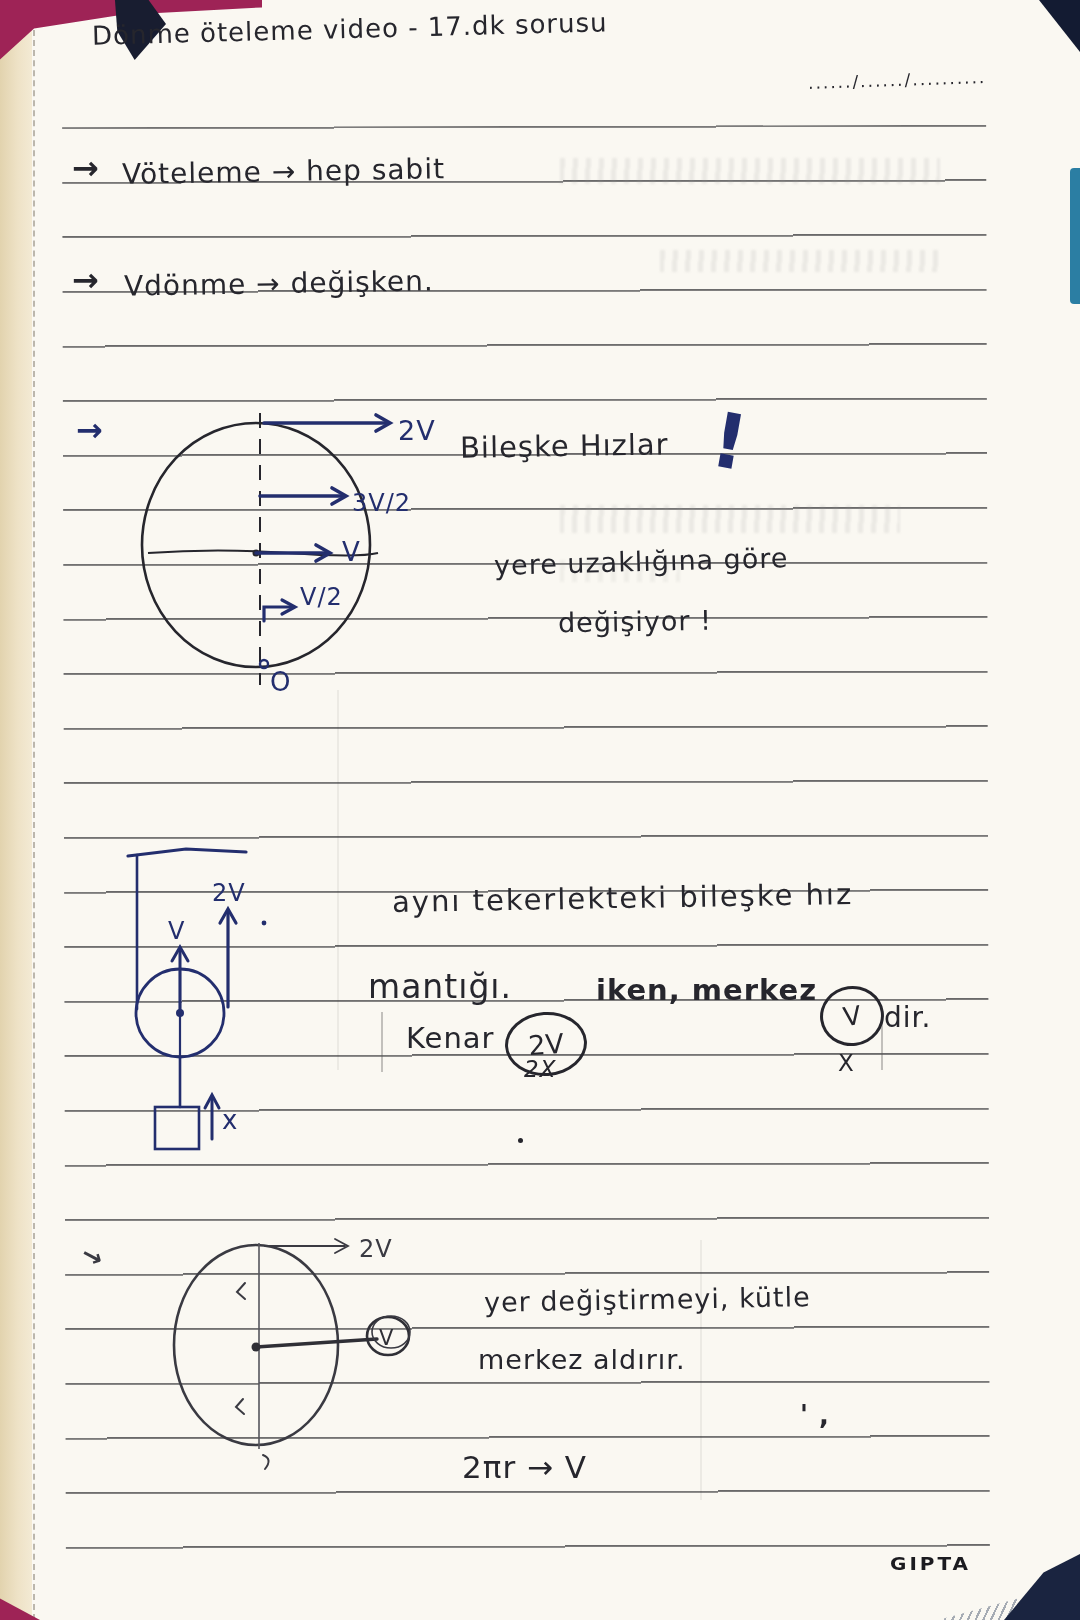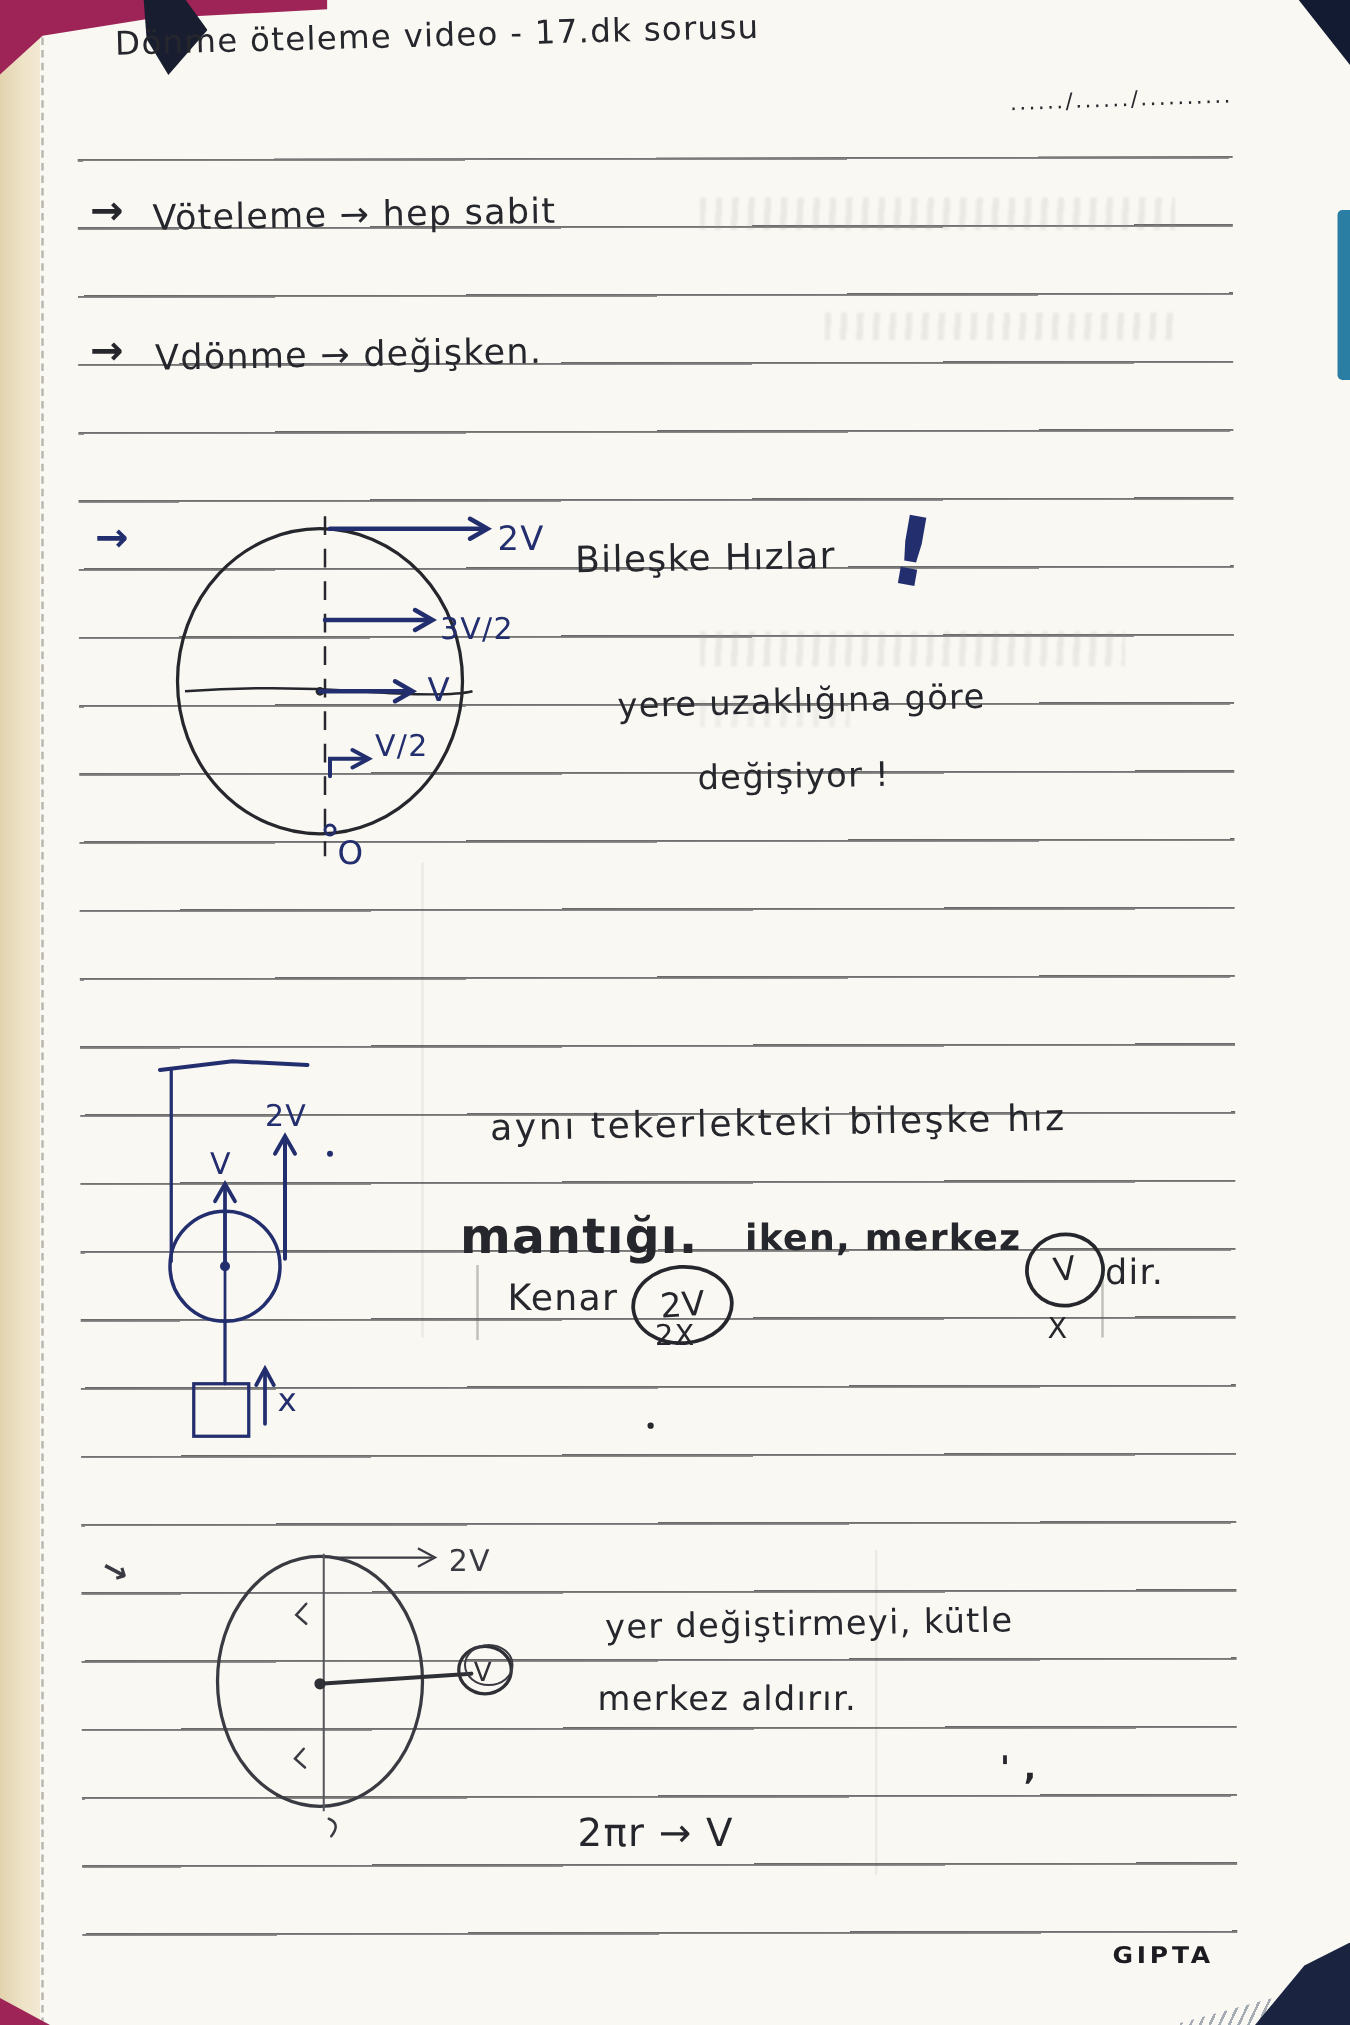--- a/index.html
+++ b/index.html
@@ -145,27 +145,27 @@
         <path d="M97 275 L104 262 L111 275" stroke-width="3"></path>
     </g>
     <circle cx="72" cy="180" r="4" fill="#232e6e"></circle>
     <circle cx="156" cy="90" r="2.4" fill="#232e6e"></circle>
     <text x="60" y="106" font-size="24" fill="#232e6e">V</text>
     <text x="104" y="68" font-size="24" fill="#232e6e">2V</text>
     <text x="114" y="296" font-size="26" fill="#232e6e">x</text>
   </svg>
 
   <div class="t" style="left:392px;top:884px;font-size:29px;letter-spacing:2px;transform:rotate(-1deg);">aynı tekerlekteki bileşke hız</div>
-  <div class="t" style="left:368px;top:970px;font-size:39px;font-weight:bold;">mantığı.</div>
+  <div class="t" style="left:368px;top:970px;font-size:33px;">mantığı.</div>
   <div class="t" style="left:406px;top:1024px;font-size:29px;">Kenar</div>
   <div class="circ" style="left:505px;top:1012px;width:76px;height:58px;font-size:27px;transform:rotate(-4deg);">2V</div>
   <div class="t" style="left:596px;top:976px;font-size:29px;font-weight:bold;">iken, merkez</div>
   <div class="circ" style="left:820px;top:986px;width:58px;height:54px;font-size:26px;transform:rotate(-8deg);">V</div>
   <div class="t" style="left:884px;top:1004px;font-size:28px;text-align:center;">dir.</div>
-  <div class="t" style="left:524px;top:1058px;font-size:23px;">2X</div>
+  <div class="t" style="left:524px;top:1058px;font-size:23px;font-style:italic;">2X</div>
   <div class="t" style="left:838px;top:1052px;font-size:23px;">X</div>
   <div class="dot" style="left:518px;top:1138px;width:5px;height:5px;"></div>
 
   <div class="t pencil" style="left:82px;top:1244px;font-size:25px;font-weight:bold;transform:rotate(28deg);">→</div>
 
   <svg style="left:73px;top:1193px;" width="370" height="290" viewBox="0 0 370 290">
     <ellipse cx="183" cy="152" rx="82" ry="100" fill="none" stroke="#3a3a42" stroke-width="2.6"></ellipse>
     <path d="M186 50 V256" fill="none" stroke="#55555c" stroke-width="1.6"></path>
     <circle cx="183" cy="154" r="4.5" fill="#2f2f36"></circle>
     <path d="M183 154 L304 146" fill="none" stroke="#2f2f36" stroke-width="3.4" stroke-linecap="round"></path>

